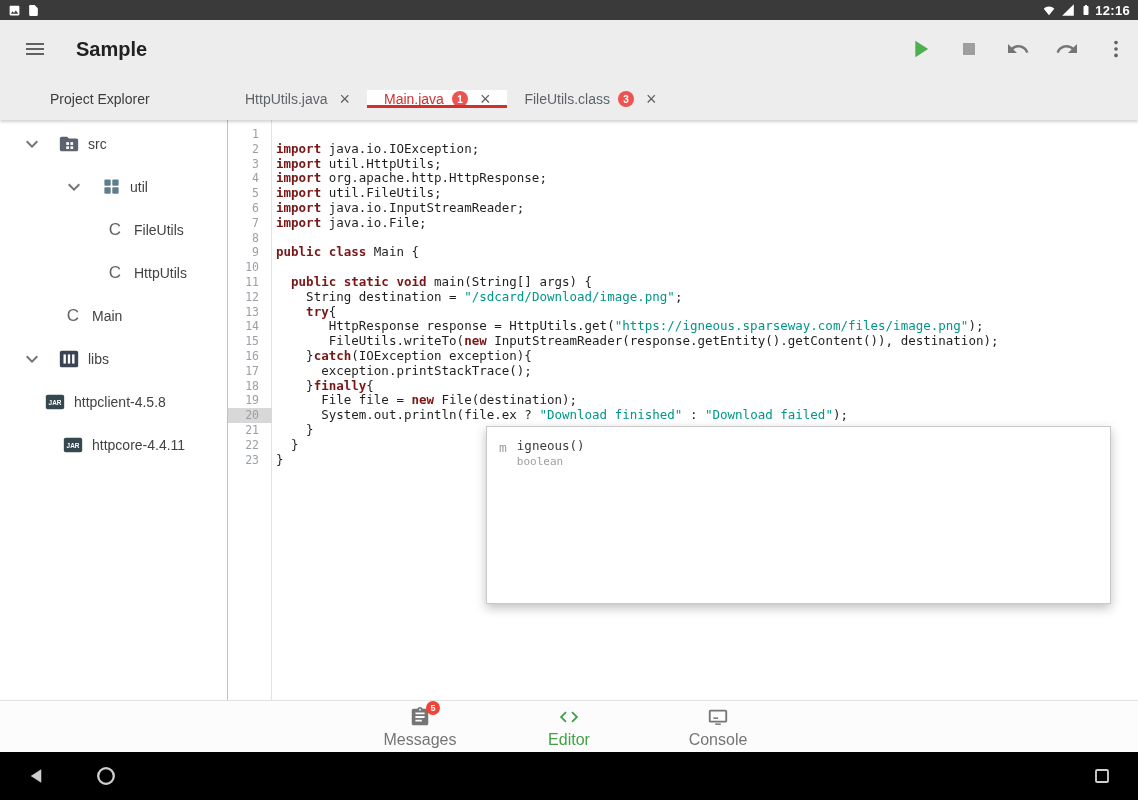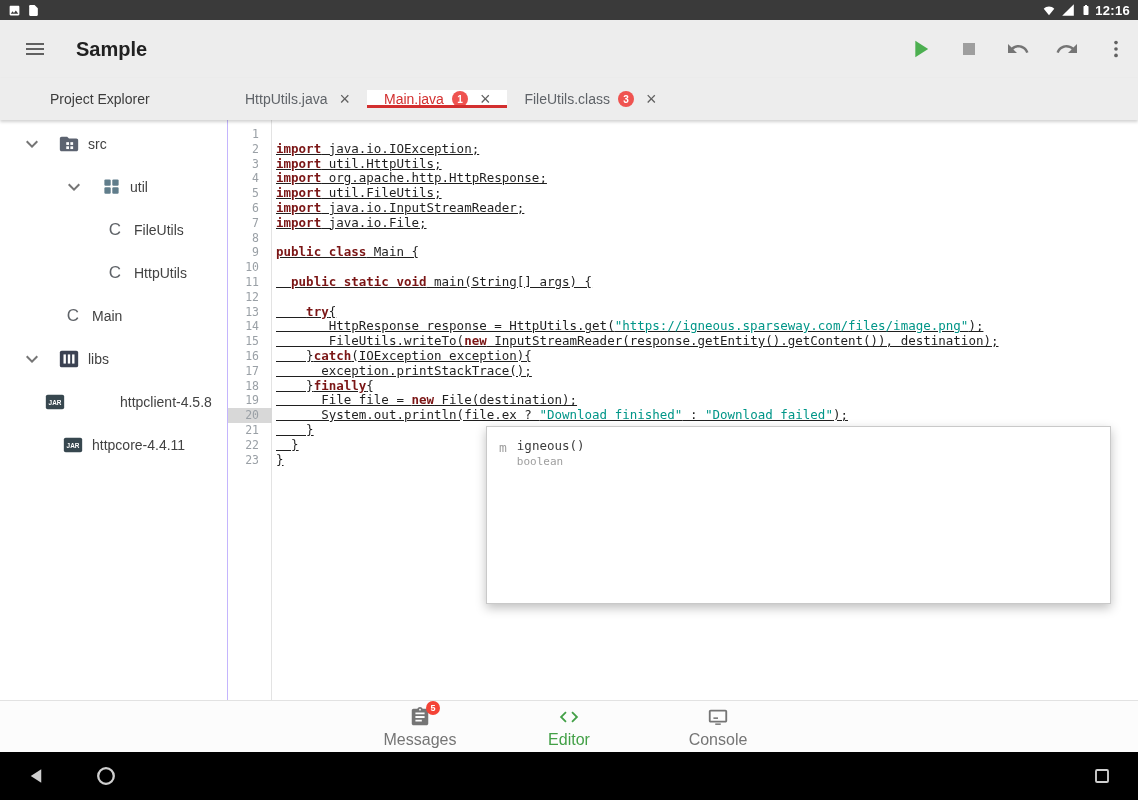--- a/index.html
+++ b/index.html
@@ -40,21 +40,21 @@
   .tree-icon { width:22px; height:22px; margin-right:8px; flex-shrink:0; }
   .cglyph { font-family:"Liberation Sans", sans-serif; font-size:17px; color:#5f6368; }
   .tree-label { white-space:nowrap; }
 
   
   .editor-pane { flex:1; position:relative; padding-top:7px; overflow:hidden; background:#fff; }
   .gutter-bg { position:absolute; top:0; bottom:0; left:0; width:44px; border-right:1px solid #e3e3e3; z-index:0; }
   .ed-row { display:flex; height:14.8px; line-height:14.8px; font-family:"DejaVu Sans Mono", monospace; font-size:12.5px; position:relative; z-index:1; }
   .gut { width:44px; flex-shrink:0; text-align:right; padding-right:13px; color:#9aa0a6; font-size:11.5px; }
   .gut.cur { background:#d8d8d8; }
-  .codeln { white-space:pre; padding-left:4px; color:#1f1f1f;text-decoration:underline; }
+  .codeln { white-space:pre; padding-left:4px; color:#1f1f1f; }
   .tok-p { color:#1f1f1f; }
   .tok-k { color:var(--kw,#7B1616); font-weight:bold; }
   .tok-s { color:var(--str,#009688); }
 
   
   .popup { position:absolute; left:258px; top:306px; width:625px; height:178px; background:#fff; border:1px solid #c9c9c9; box-shadow:0 4px 10px rgba(0,0,0,0.25); z-index:10; }
   .popup-item { display:flex; align-items:flex-start; gap:10px; padding:11px 12px; cursor:pointer; }
   .pi-kind { font-family:"DejaVu Sans Mono", monospace; font-size:13px; color:#9e9e9e; margin-top:2px; }
   .pi-label { font-family:"DejaVu Sans Mono", monospace; font-size:12.5px; color:#3c3c3c; }
   .pi-detail { font-family:"DejaVu Sans Mono", monospace; font-size:11px; color:#9e9e9e; margin-top:2px; }
@@ -254,21 +254,21 @@
               <rect x="2" y="3" width="20" height="18" rx="2" fill="#3b4252"></rect>
               <g fill="#fff">
                 <rect x="6" y="7" width="2.6" height="10"></rect>
                 <rect x="10.7" y="7" width="2.6" height="10"></rect>
                 <rect x="15.4" y="7" width="2.6" height="10"></rect>
               </g>
             </svg>
           </span>
           <span class="tree-label">libs</span>
         </div>
-        <div class="tree-row" style="padding-left: 44px; gap: 46px;">
+        <div class="tree-row" style="padding-left: 44px;">
           <span class="icon tree-icon">
             <svg width="22" height="22" viewBox="0 0 24 24">
               <rect x="2" y="4" width="20" height="16" rx="2" fill="#37474F"></rect>
               <text x="12" y="15.5" font-size="7" fill="#fff" text-anchor="middle" font-family="sans-serif" font-weight="bold">JAR</text>
             </svg>
           </span>
           <span class="tree-label">httpclient-4.5.8</span>
         </div>
         <div class="tree-row" style="padding-left: 62px;">
           <span class="icon tree-icon">
@@ -322,20 +322,21 @@
           <div class="ed-row">
             <div class="gut">10</div>
             <div class="codeln"></div>
           </div>
           <div class="ed-row">
             <div class="gut">11</div>
             <div class="codeln"><span class="tok-p">  </span><span class="tok-k">public static void</span><span class="tok-p"> main(String[] args) {</span></div>
           </div>
           <div class="ed-row">
             <div class="gut">12</div>
+            <div class="codeln"><span class="tok-p">    String destination = </span><span class="tok-s">"/sdcard/Download/image.png"</span><span class="tok-p">;</span></div>
           </div>
           <div class="ed-row">
             <div class="gut">13</div>
             <div class="codeln"><span class="tok-p">    </span><span class="tok-k">try</span><span class="tok-p">{</span></div>
           </div>
           <div class="ed-row">
             <div class="gut">14</div>
             <div class="codeln"><span class="tok-p">       HttpResponse response = HttpUtils.get(</span><span class="tok-s">"https://igneous.sparseway.com/files/image.png"</span><span class="tok-p">);</span></div>
           </div>
           <div class="ed-row">

